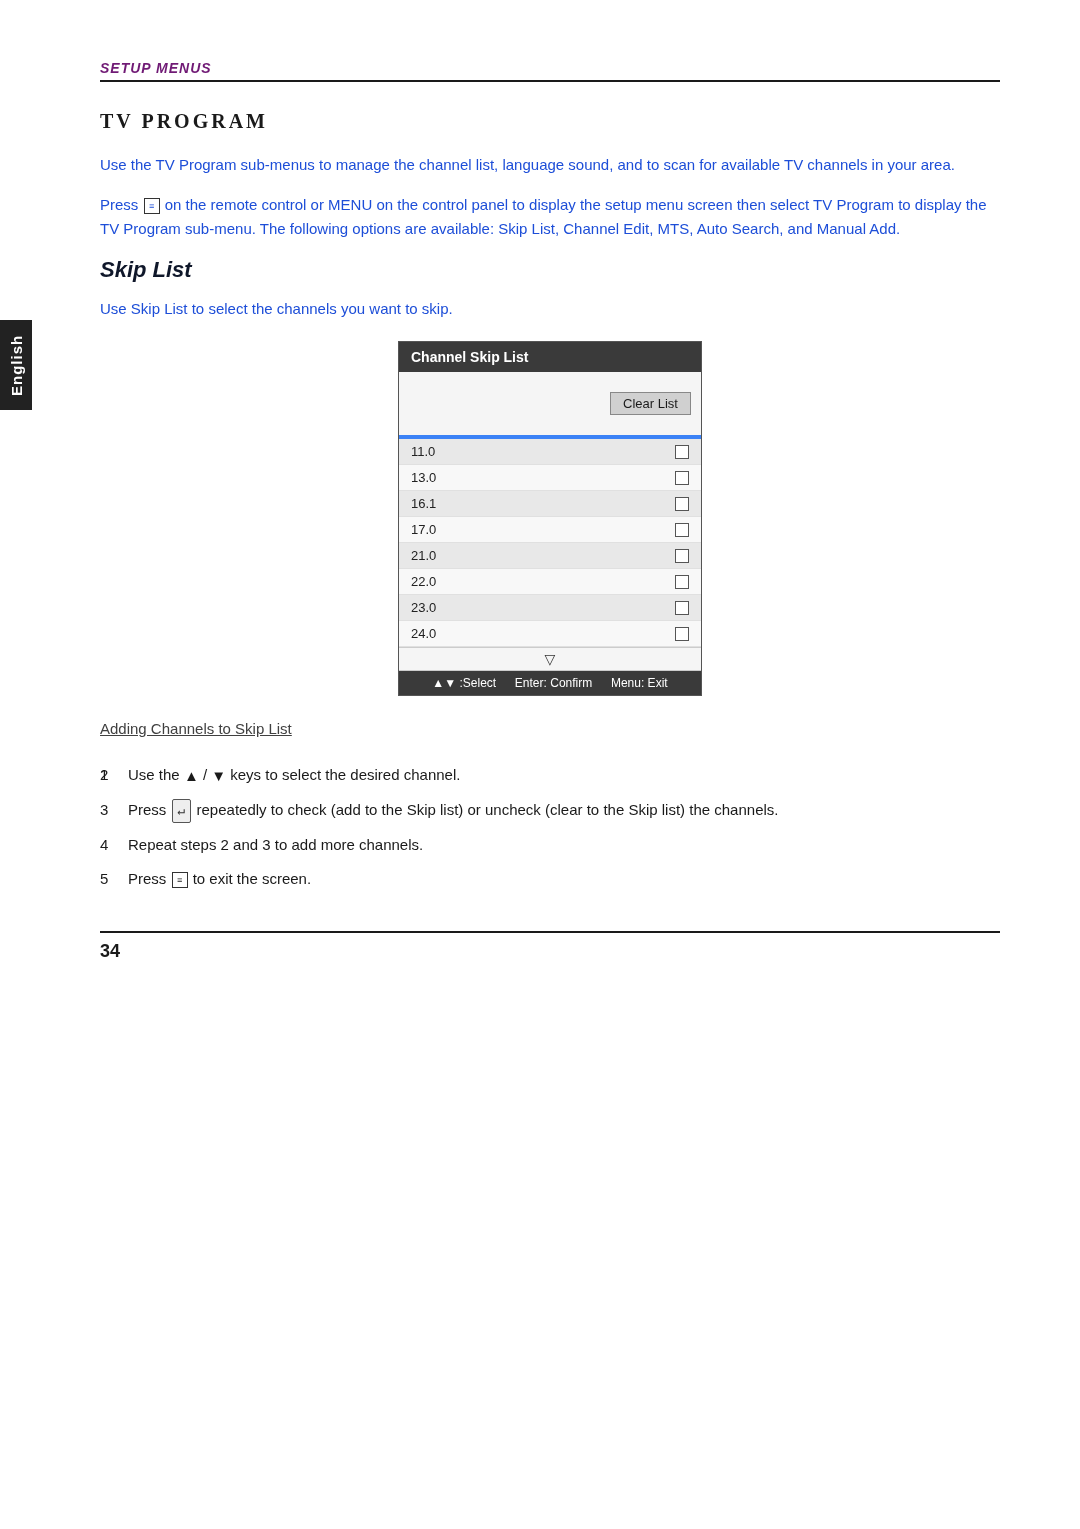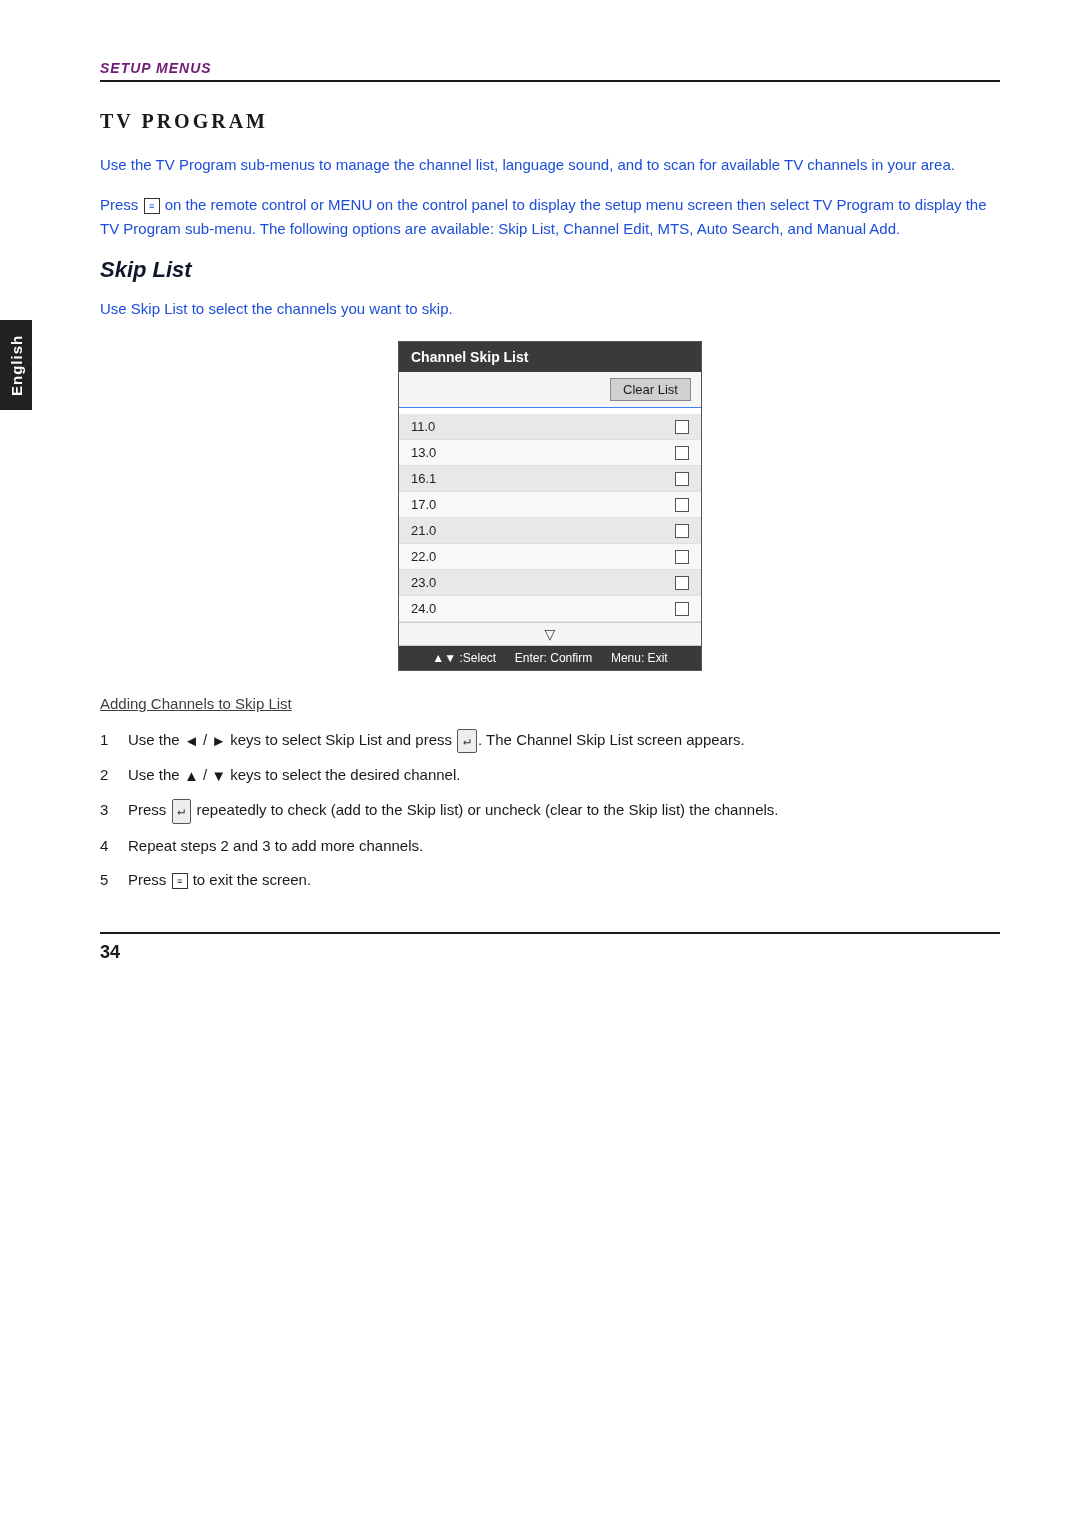--- a/index.html
+++ b/index.html
@@ -107,37 +107,36 @@
       background: #3a3a3a;
       color: #fff;
       font-weight: bold;
       font-size: 14px;
       padding: 7px 12px;
     }
 
     .clear-list-row {
       display: flex;
       justify-content: flex-end;
-      padding: 6px 10px;
-      border-bottom: 1px solid #3b82f6;
+      padding: 20px 10px;
+      border-bottom: 4px solid #3b82f6;
       background: #f5f5f5;
     }
 
     .clear-list-btn {
       background: #d0d0d0;
       border: 1px solid #888;
       padding: 3px 12px;
       font-size: 13px;
       cursor: pointer;
       color: #1a1a1a;
     }
 
     .channel-rows {
       background: #404040;
-      margin-top: 6px;
     }
 
     .channel-row {
       display: flex;
       align-items: center;
       justify-content: space-between;
       padding: 5px 12px;
       border-bottom: 1px solid #e0e0e0;
     }
 
@@ -366,23 +365,20 @@
     </div>
   </div>
 
   <div>
     <span class="adding-channels-link">Adding Channels to Skip List</span>
 
     <ol class="instruction-list">
 
       <li>
         <span class="item-num">1</span>
-        <span>
-          Use the <span class="arrow-left">◄</span> / <span class="arrow-right">►</span> keys to select Skip List  and press <span class="icon-enter">↵</span>. The Channel Skip List screen appears.
-        </span>
       </li>
 
       <li>
         <span class="item-num">2</span>
         <span>
           Use the <span class="arrow-up">▲</span> / <span class="arrow-down">▼</span> keys to select the desired channel.
         </span>
       </li>
 
       <li>

